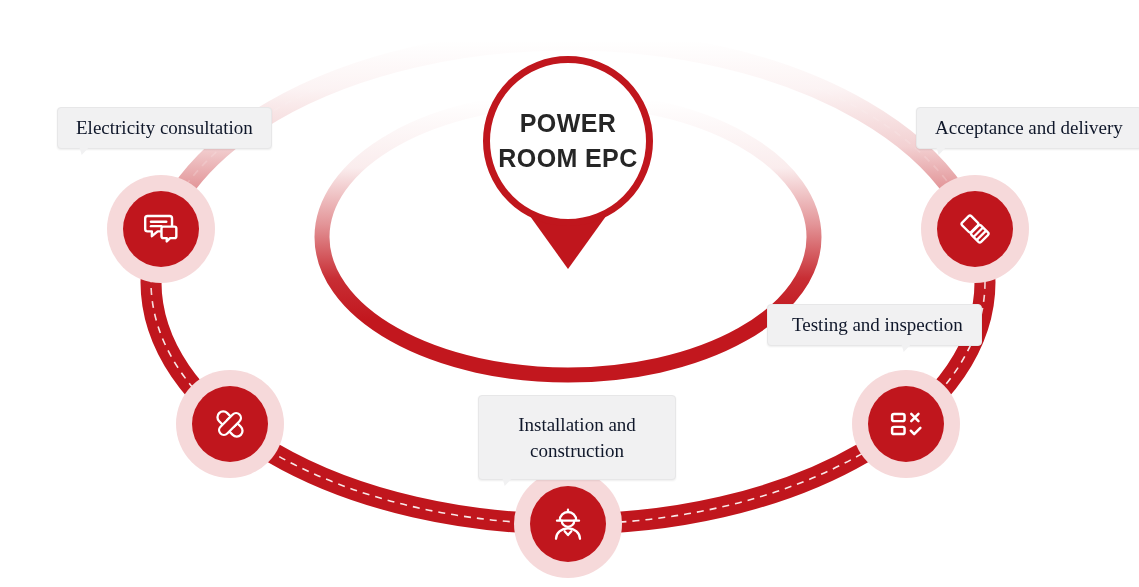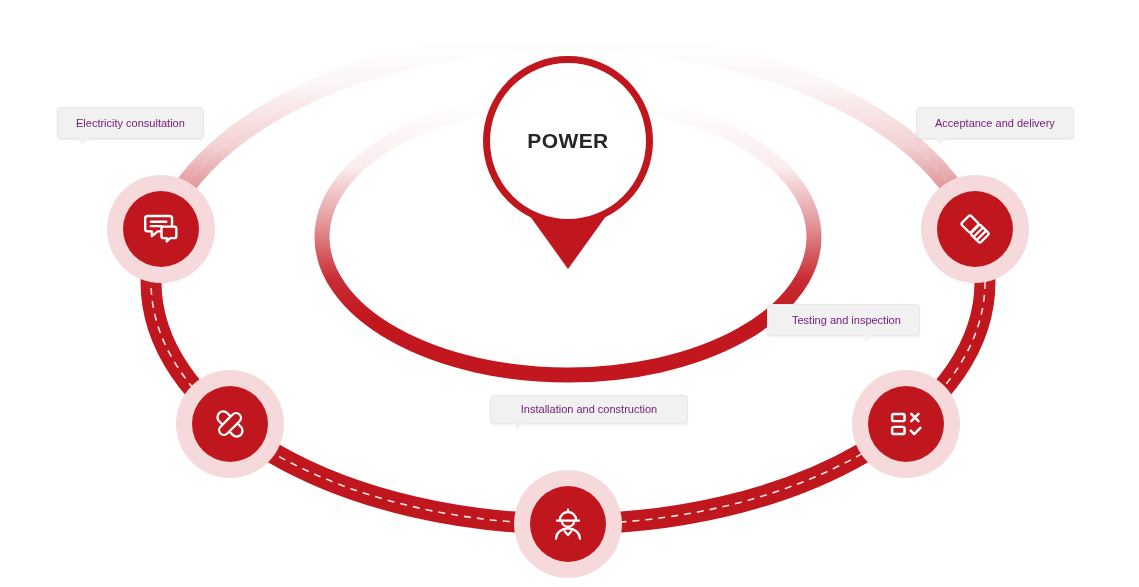--- a/index.html
+++ b/index.html
@@ -16,44 +16,44 @@
   }
   .node{
     position:absolute;width:76px;height:76px;border-radius:50%;
     background:#c0161d;z-index:3;display:flex;align-items:center;justify-content:center;
   }
   .node svg{width:46px;height:46px;}
 
   
   .label{
     position:absolute;z-index:4;background:#f1f1f2;border:1px solid #e7e7e8;
-    border-radius:4px;padding:9px 18px;font-size:11px;color:#701a75;
-    white-space:nowrap;box-shadow:0 1px 2px rgba(0,0,0,0.07);
+    border-radius:4px;padding:9px 18px;font-size:19px;color:#0f172a;
+    white-space:nowrap;box-shadow:0 1px 2px rgba(0,0,0,0.07);font-family:Liberation Serif, serif;
   }
-  .label.wrap{white-space:normal;text-align:center;width:168px;padding:6px 14px;line-height:1.35;margin-left:12px;}
+  .label.wrap{white-space:normal;text-align:center;width:168px;padding:16px 14px;line-height:1.35;}
   .tail{
     position:absolute;bottom:-7px;width:0;height:0;
     border-left:5px solid transparent;border-right:5px solid transparent;
     border-top:8px solid #f1f1f2;transform:skewX(-18deg);
   }
 
   
   .pin-triangle{
     position:absolute;left:522px;top:205px;z-index:5;width:0;height:0;
     border-left:46px solid transparent;border-right:46px solid transparent;
     border-top:64px solid #c0161d;
   }
   .pin-circle{
     position:absolute;left:483px;top:56px;z-index:6;
     width:156px;height:156px;border-radius:50%;
     background:#fff;border:7px solid #c0161d;
     display:flex;flex-direction:column;align-items:center;justify-content:center;
   }
   .pin-circle .line{
-    font-size:21px;font-weight:700;color:#262626;letter-spacing:0.4px;line-height:1.4;
+    font-size:25px;font-weight:700;color:#262626;letter-spacing:0.4px;line-height:1.4;
   }
 </style>
 </head>
 <body>
 
 <div class="stage">
 
   <svg class="ring-svg" width="1139" height="587" viewBox="0 0 1139 587">
     <defs>
       <linearGradient id="gradRing" x1="0" y1="0" x2="0" y2="1">
@@ -174,15 +174,16 @@
   </div>
 
   <div class="label" style="left:888px;top:107px;margin-left:28px;">
     <span>Acceptance and delivery</span>
     <i class="tail" style="left:18px;"></i>
   </div>
 
   <div class="pin-triangle"></div>
   <div class="pin-circle">
     <div class="line">POWER</div>
+    <div class="line">ROOM EPC</div>
   </div>
 
 </div>
 
 </body></html>

